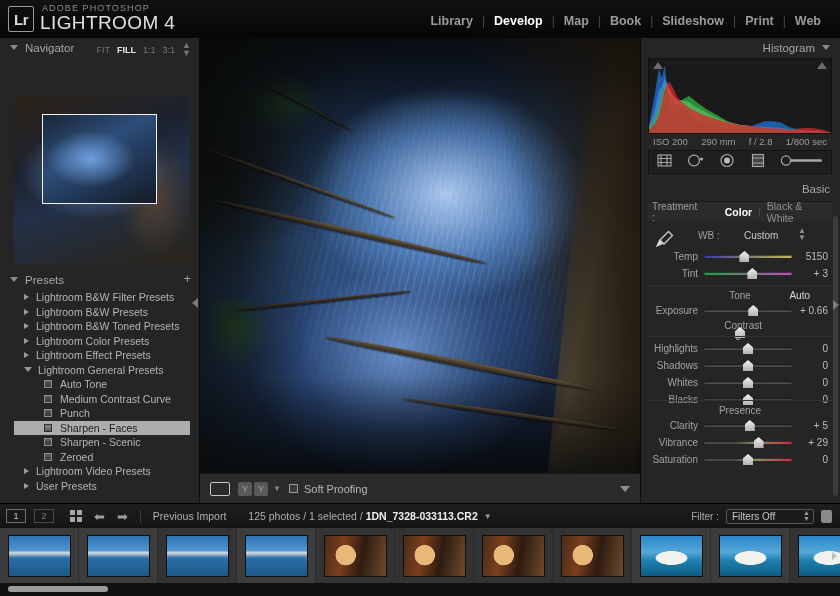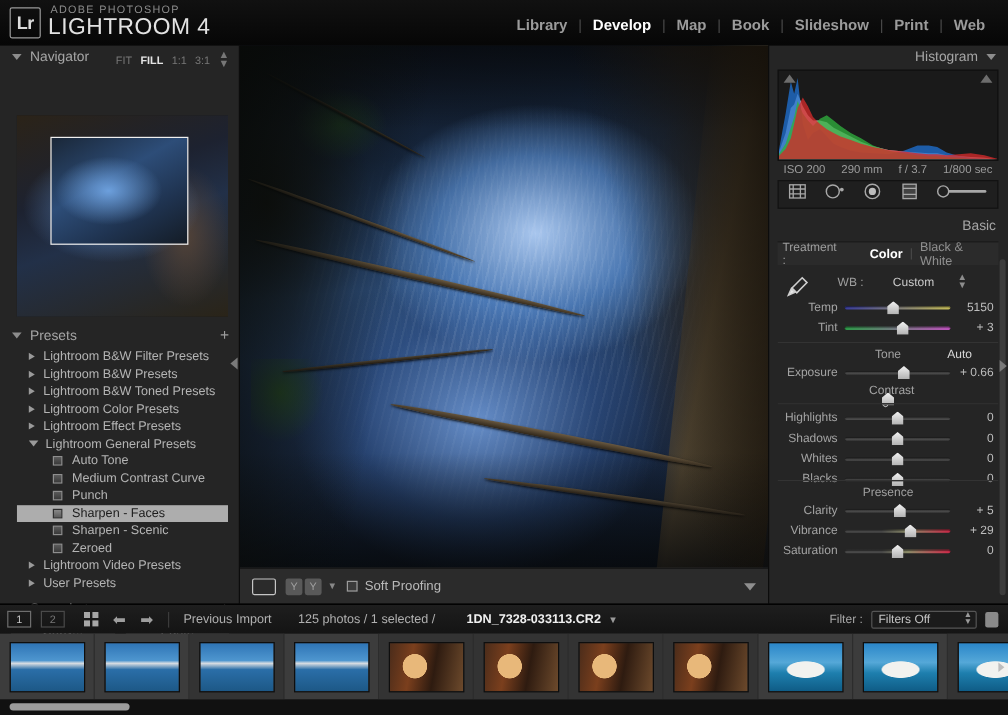--- a/index.html
+++ b/index.html
@@ -335,21 +335,21 @@
     color: #c8c8c8; font-size: 9px; display: flex; align-items: center; justify-content: center;
     margin-left: 6px; cursor: pointer;
   }
   .fs-page.dim { color: #777; border-color: #4a4a4a; }
   .fs-grid { display: grid; grid-template-columns: 5px 5px; grid-template-rows: 5px 5px; gap: 2px; margin-left: 16px; cursor: pointer; }
   .fs-grid i { background: #a7a7a7; }
   .fs-arrow { color: #9e9e9e; font-size: 13px; margin-left: 12px; cursor: pointer; }
   .fs-sep { width: 1px; height: 13px; background: #3b3b3b; margin: 0 12px; }
   .fs-src { color: #b0b0b0; font-size: 10.5px; cursor: pointer; }
   .fs-count { color: #b0b0b0; font-size: 10.5px; margin-left: 22px; }
-  .fs-count b { color: #f0f0f0; margin-left: 23px; }
+  .fs-count b { color: #f0f0f0; }
   .fs-caret { color: #9a9a9a; font-size: 8px; margin-left: 6px; }
   .fs-filter { margin-left: auto; display: flex; align-items: center; padding-right: 8px; }
   .fs-filter-lab { color: #a8a8a8; font-size: 10px; margin-right: 7px; }
   .fs-select {
     width: 88px; height: 15px; background: #1b1b1b; border: 1px solid #555;
     border-radius: 2px; color: #c5c5c5; font-size: 10px;
     display: flex; align-items: center; padding-left: 5px; cursor: pointer; position: relative;
   }
   .fs-select .stp { position: absolute; right: 3px; color: #9a9a9a; font-size: 7px; line-height: 0.85; }
   .fs-lock { width: 11px; height: 13px; background: #8a8a8a; margin-left: 7px; border-radius: 2px; cursor: pointer; }
@@ -567,21 +567,21 @@
         <path d="M0,74 L0.0,69.6 L5.7,60.7 L10.0,47.4 L12.8,38.5 L15.7,25.2 L20.0,35.5 L24.3,41.4 L28.5,45.9 L34.3,40.0 L40.0,37.0 L45.7,41.4 L51.4,45.9 L60.0,51.8 L68.5,56.2 L78.5,62.2 L91.4,66.6 L104.2,68.8 L115.6,70.3 L124.9,71.0 L132.0,71.0 L139.9,71.8 L149.9,72.5 L159.9,73.3 L171.3,73.3 L182.0,74.0 L182,74 Z" fill="#2fae3e" fill-opacity="0.78"></path>
         <path d="M0,74 L0.0,71.0 L5.7,65.1 L10.0,56.2 L12.8,44.4 L15.7,31.1 L20.0,22.2 L24.3,29.6 L28.5,38.5 L34.3,44.4 L40.0,48.8 L45.7,51.8 L51.4,54.8 L60.0,57.7 L68.5,60.7 L78.5,63.6 L91.4,65.9 L104.2,67.3 L115.6,68.8 L124.9,69.6 L132.0,69.6 L139.9,70.3 L149.9,69.6 L159.9,68.8 L171.3,70.3 L182.0,73.3 L182,74 Z" fill="#d42a2a" fill-opacity="0.78"></path>
       </svg>
     <div class="clip-tri ct-l"></div>
     <div class="clip-tri ct-r"></div>
   </div>
 
   <div class="exif">
     <span>ISO 200</span>
     <span>290 mm</span>
-    <span>f / 3.7</span>
+    <span>f / 2.8</span>
     <span>1/800 sec</span>
   </div>
 
   <div class="toolstrip">
     <span class="tool">
       <svg width="17" height="15" viewBox="0 0 17 15">
           <g stroke="#c0c0c0" fill="none" stroke-width="1.1">
       <rect x="2" y="2" width="13" height="11"></rect>
             <path d="M5 2v11M11 2v11M2 5.5h13M2 9.5h13"></path>
           </g>

